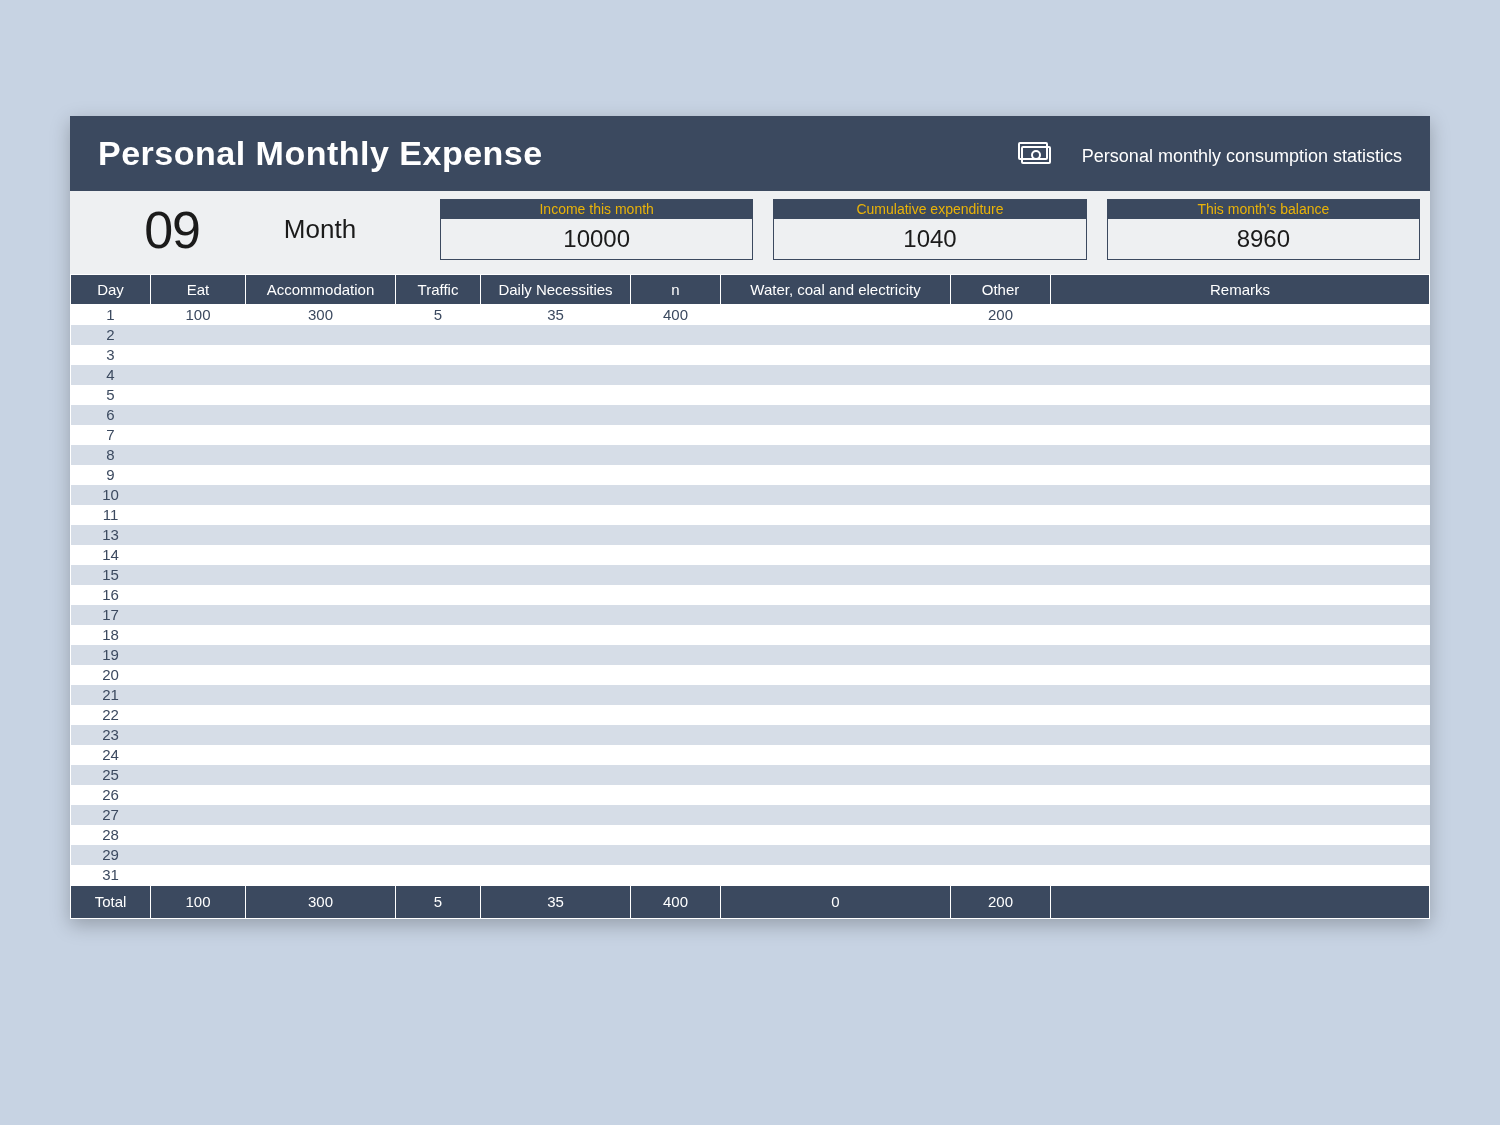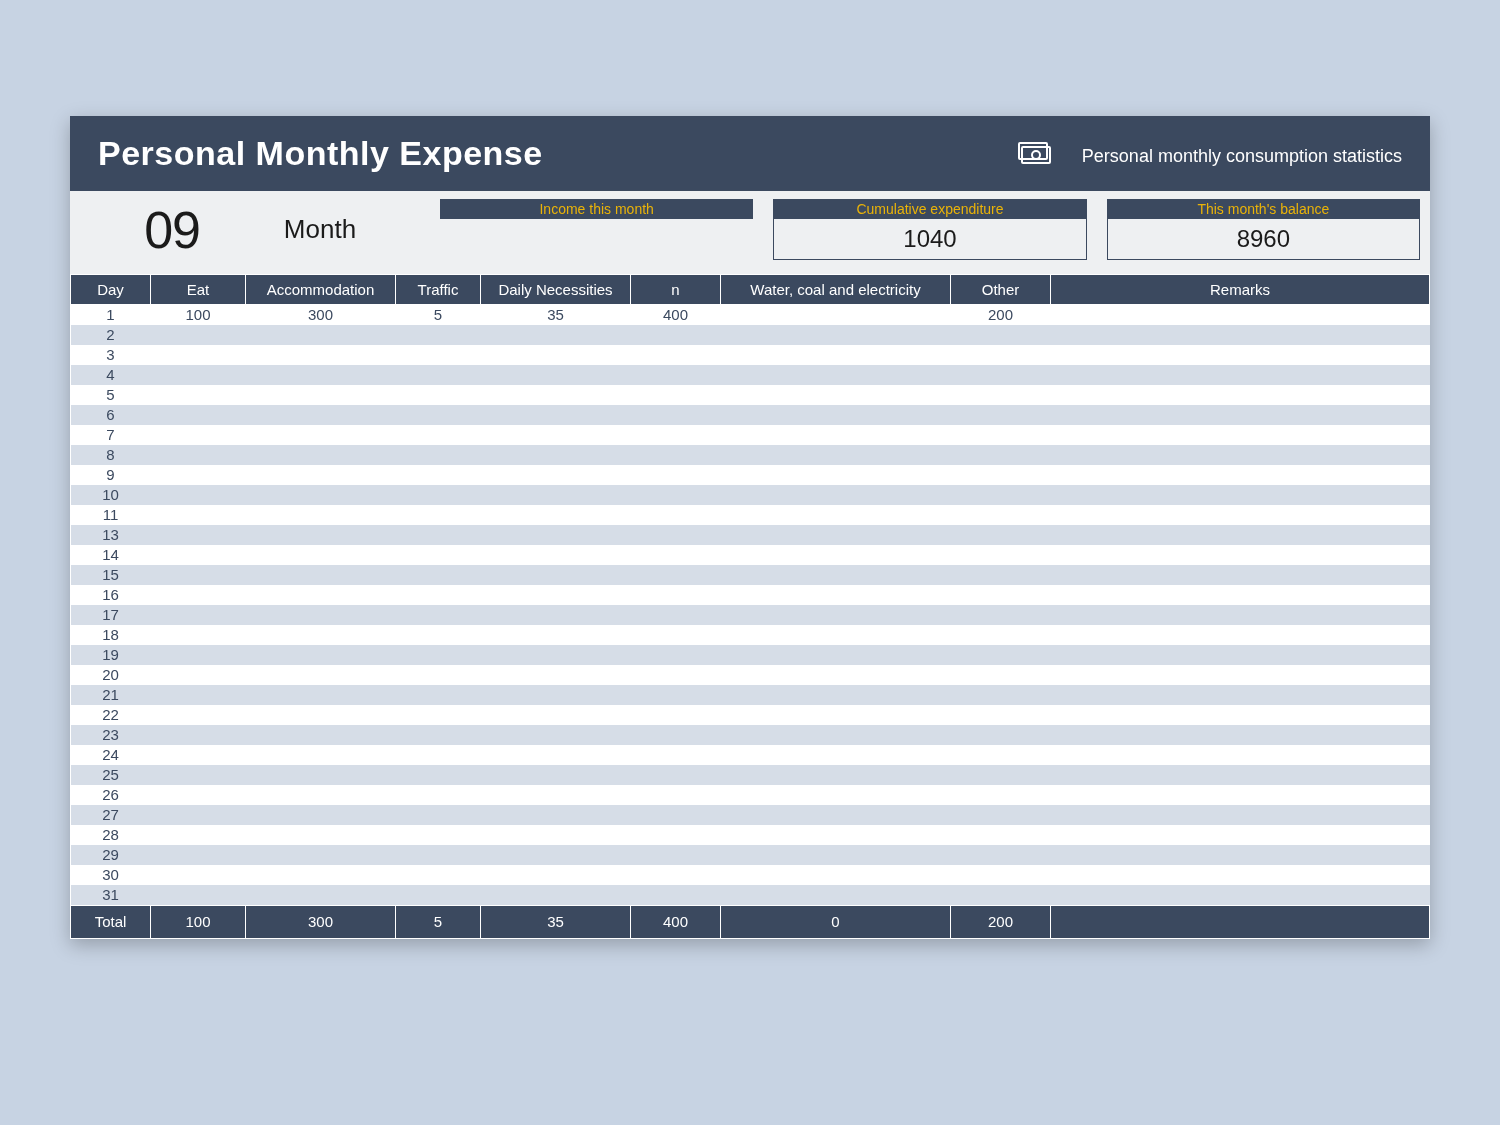--- a/index.html
+++ b/index.html
@@ -143,20 +143,21 @@
       </span>
       <span class="subtitle">Personal monthly consumption statistics</span>
     </div>
   </div>
 
   <div class="summary">
     <div class="monthnum">09</div>
     <div class="monthlabel">Month</div>
     <div class="metric">
       <div class="label">Income this month</div>
+      <div class="value">10000</div>
     </div>
     <div class="metric">
       <div class="label">Cumulative expenditure</div>
       <div class="value">1040</div>
     </div>
     <div class="metric">
       <div class="label">This month's balance</div>
       <div class="value">8960</div>
     </div>
   </div>
@@ -489,31 +490,20 @@
           <td></td>
           <td></td>
           <td></td>
           <td></td>
           <td></td>
           <td></td>
           <td></td>
           <td></td>
         </tr>
         <tr>
-          <td>30</td>
-          <td></td>
-          <td></td>
-          <td></td>
-          <td></td>
-          <td></td>
-          <td></td>
-          <td></td>
-          <td></td>
-        </tr>
-        <tr>
           <td>31</td>
           <td></td>
           <td></td>
           <td></td>
           <td></td>
           <td></td>
           <td></td>
           <td></td>
           <td></td>
         </tr>

